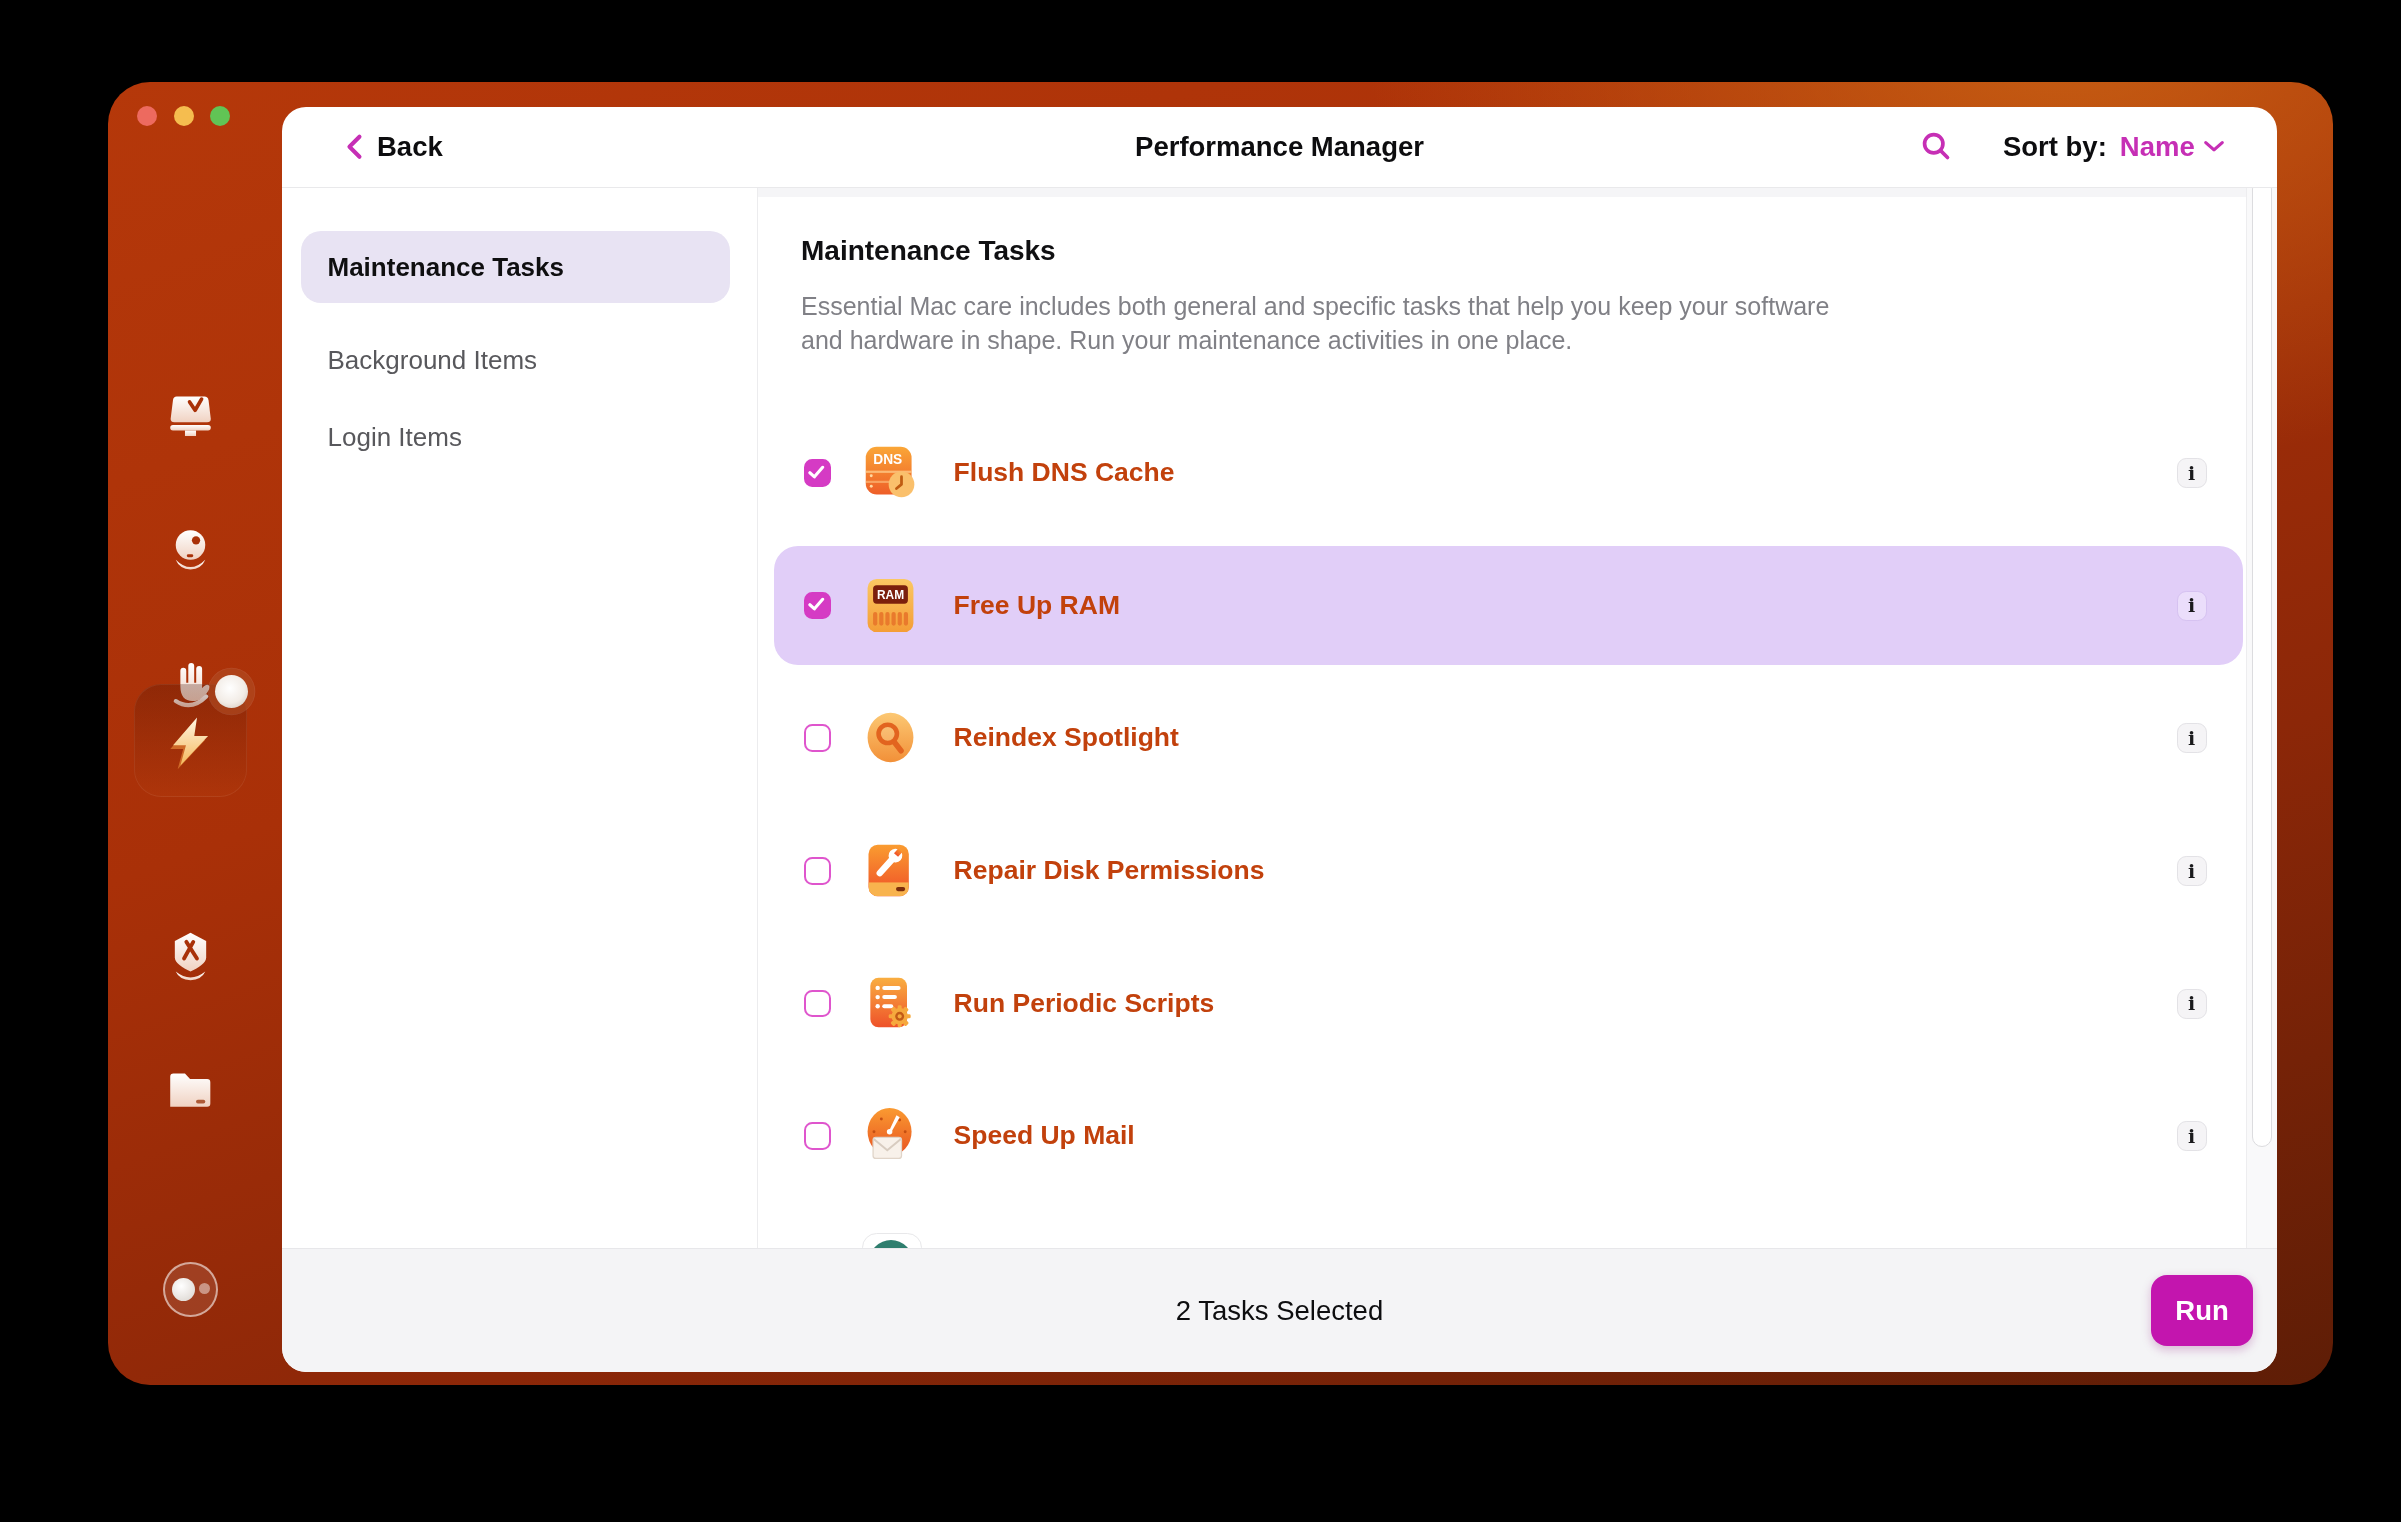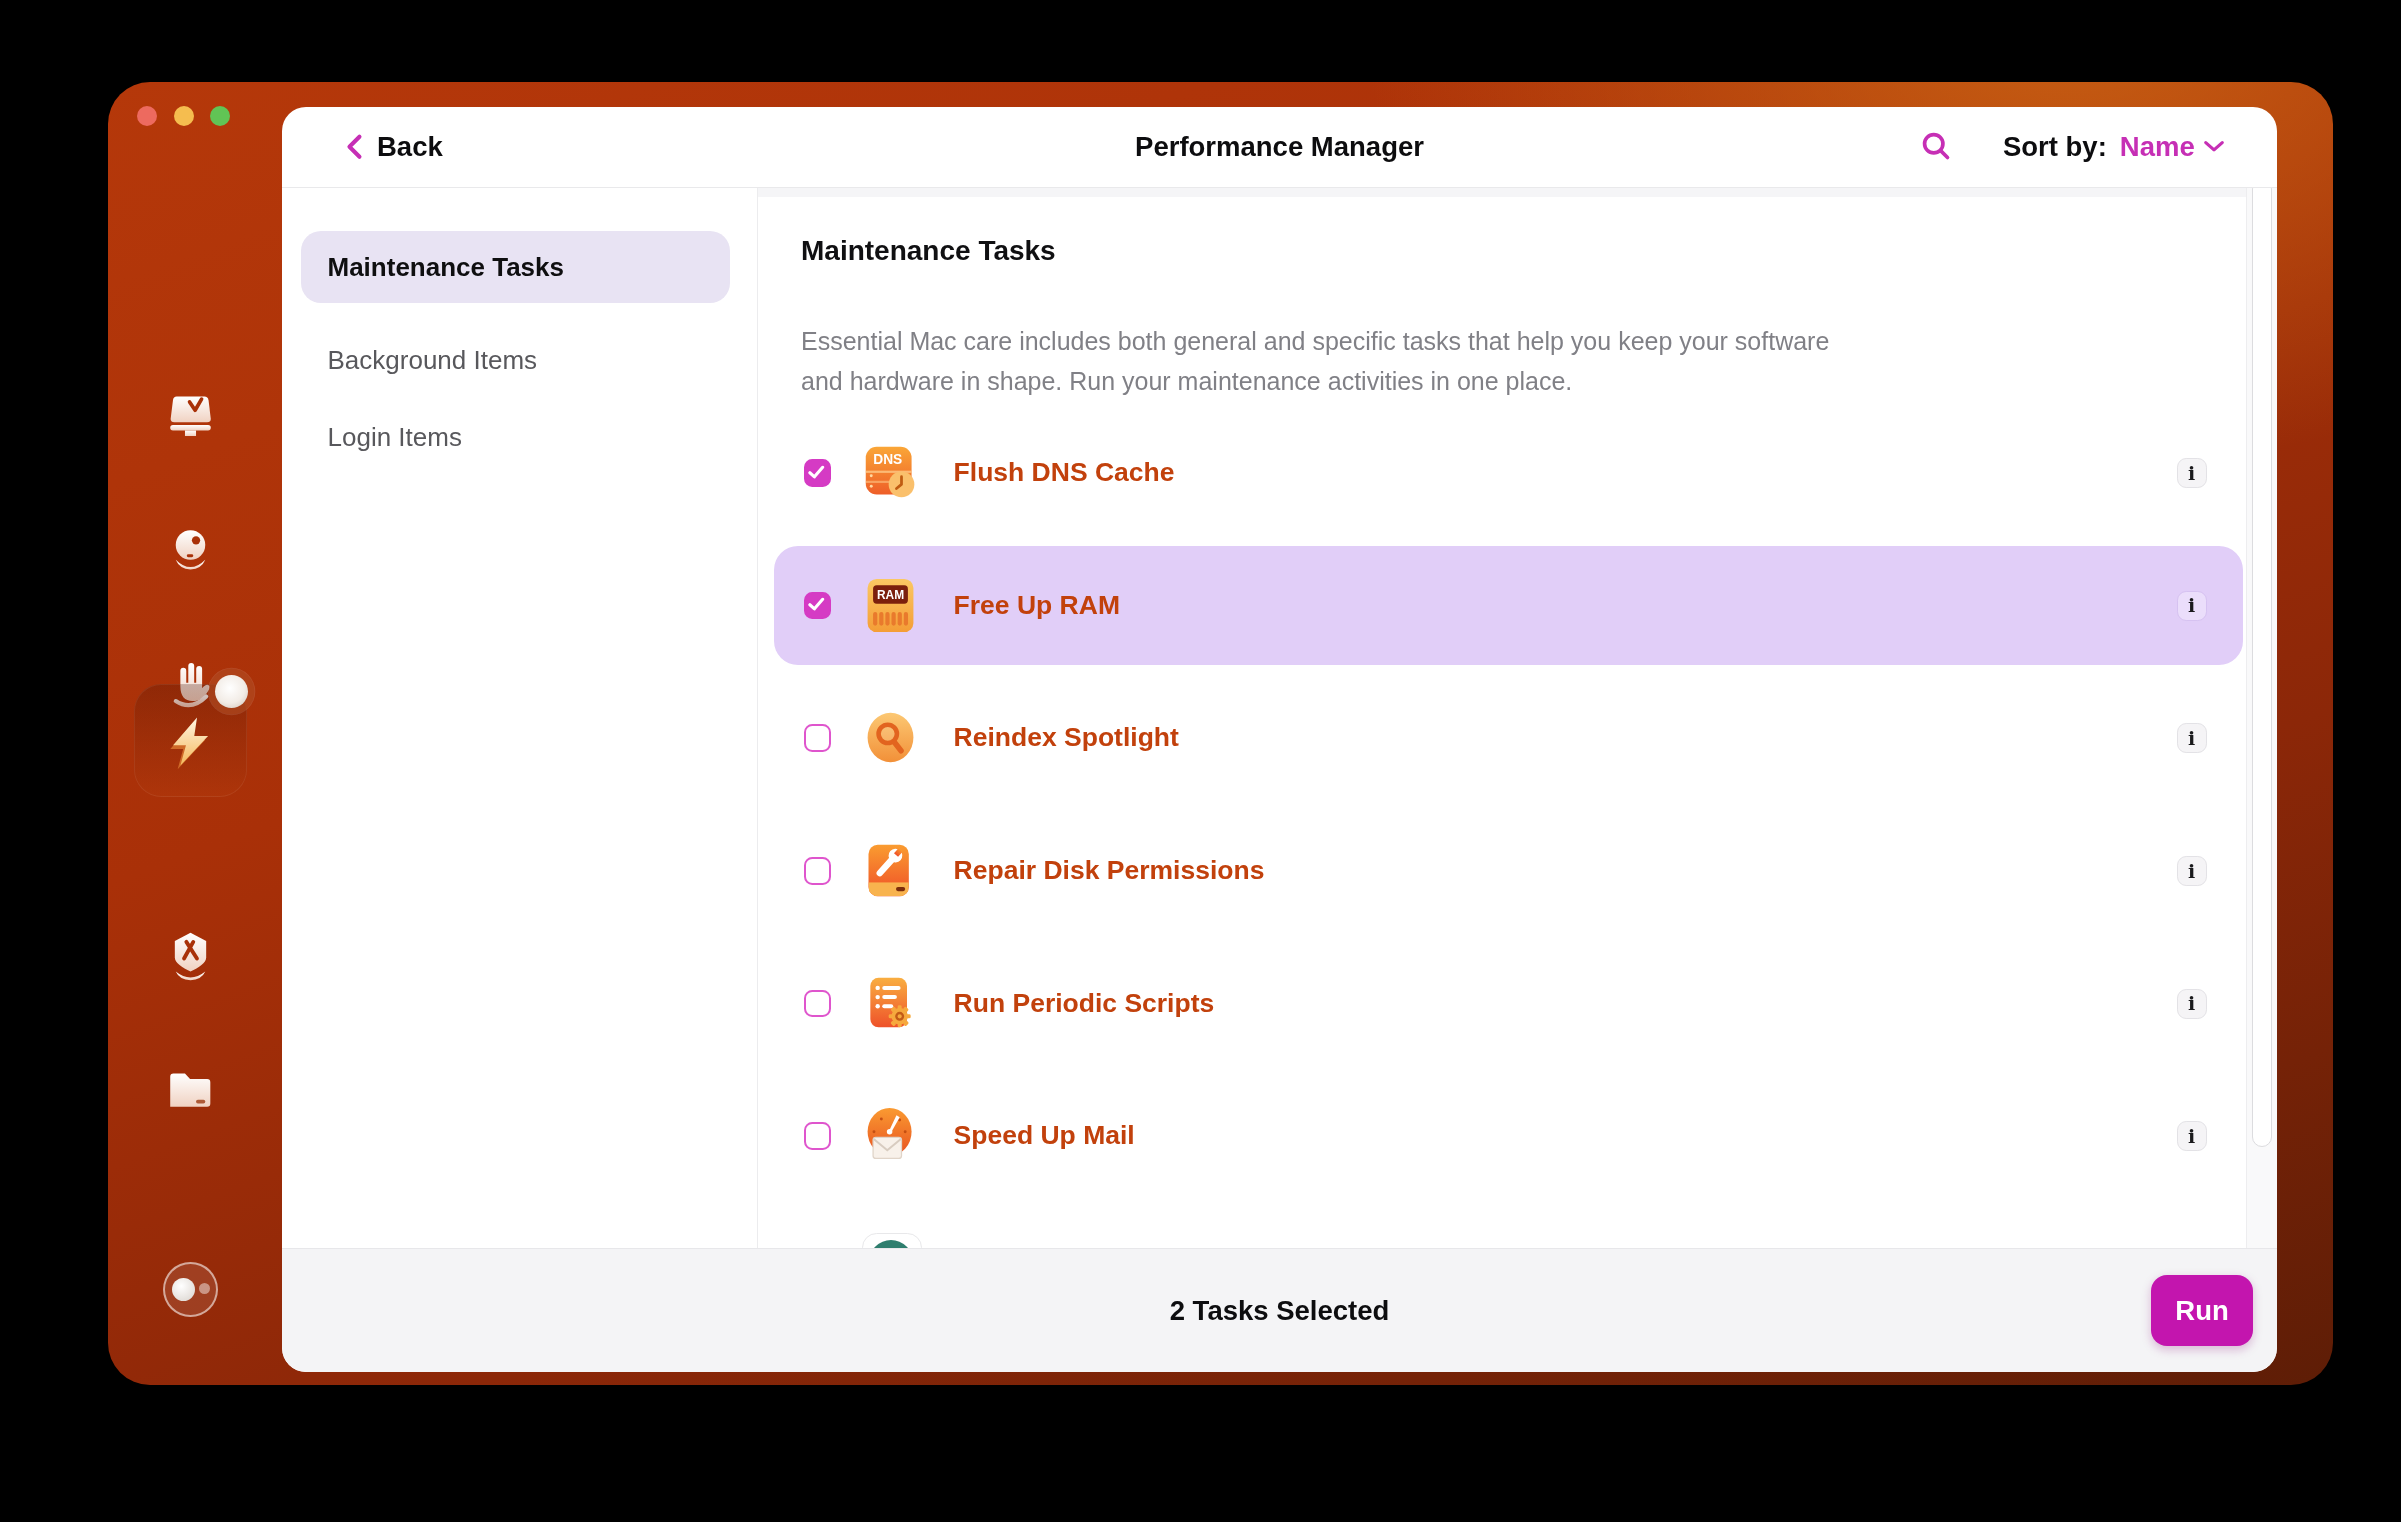--- a/index.html
+++ b/index.html
@@ -46,21 +46,21 @@
   .nav{position:absolute;left:0;top:81px;width:476px;height:1060px;border-right:1.8px solid #ececee;box-sizing:border-box;background:#fff;}
   .nav-item{position:absolute;left:19px;width:429px;height:72px;border-radius:20px;display:flex;align-items:center;padding-left:26.5px;box-sizing:border-box;font-size:26px;color:#58585c;}
   .nav-item.selected{background:#e8e3f3;color:#0f0f10;font-weight:600;}
   .nav-item:nth-child(1){top:43px;}
   .nav-item:nth-child(2){top:136px;}
   .nav-item:nth-child(3){top:213px;}
   
   .main-col{position:absolute;left:476px;top:81px;width:1519px;height:1060px;overflow:hidden;background:#fff;}
   .scroll-sliver{position:absolute;left:0;top:0;width:100%;height:9.2px;background:#f5f5f7;}
   .content-heading{position:absolute;left:43px;top:47px;font-size:28px;font-weight:700;color:#101012;}
-  .content-desc{position:absolute;left:43px;top:101px;width:1052px;font-size:25px;line-height:40px;color:#808086;margin-top:32px;}
+  .content-desc{position:absolute;left:43px;top:101px;width:1052px;font-size:25px;line-height:34px;color:#808086;}
   .task-list{position:absolute;left:15.6px;top:225px;width:1469px;text-decoration:underline;}
   .task-row{position:relative;width:1469px;height:119px;margin-bottom:13.7px;border-radius:24px;}
   .task-row.highlighted{background:#e1cef8;}
   .task-checkbox{position:absolute;left:30px;top:46px;width:27.5px;height:27.5px;border-radius:8.2px;
     border:2.7px solid #df55cd;background:#fff;box-sizing:border-box;}
   .task-checkbox svg{display:none;}
   .task-checkbox.checked{background:#d53bc4;border-color:#d53bc4;}
   .task-checkbox.checked svg{display:block;position:absolute;left:2.7px;top:3.7px;width:16.5px;height:14.6px;}
   .task-icon-slot{position:absolute;left:89px;top:32px;width:55px;height:55px;}
   .task-icon-slot svg{width:55px;height:55px;display:block;}
@@ -69,21 +69,21 @@
     box-sizing:border-box;display:flex;align-items:center;justify-content:center;}
   .task-row.highlighted .info-btn{background:#ebdefb;border-color:#d6c2f1;}
   .info-glyph{font-family:"DejaVu Serif",serif;font-weight:700;font-size:19px;line-height:1;color:#1a1a1c;}
   .partial-icon{position:absolute;left:104px;top:1045px;width:60px;height:60px;border-radius:14.6px;background:#fff;border:1.8px solid #e8e8ea;box-sizing:border-box;overflow:hidden;}
   .partial-icon .teal{position:absolute;left:6.4px;top:6.4px;width:44px;height:44px;border-radius:50%;background:#2e7e6e;}
   
   .scroll-gutter{position:absolute;right:0;top:0;width:31px;height:100%;background:#f9f9fa;border-left:1.4px solid #ededef;box-sizing:border-box;}
   .scroll-thumb{position:absolute;left:4.6px;top:-9.2px;width:20px;height:968px;border-radius:10px;background:#fff;border:1.4px solid #dcdcdf;box-sizing:border-box;}
   
   .ftr{position:absolute;left:0;bottom:0;width:100%;height:124px;background:#f4f4f6;border-top:1.8px solid #e7e7ea;box-sizing:border-box;border-radius:0 0 24px 24px;}
-  .ftr-status{position:absolute;left:0;right:0;top:0;height:123px;display:flex;align-items:center;justify-content:center;font-size:27.5px;font-weight:700;color:#0d0d0f;}
+  .ftr-status{position:absolute;left:0;right:0;top:0;height:123px;display:flex;align-items:center;justify-content:center;font-size:27.5px;font-weight:400;color:#0d0d0f;}
   .run-btn{position:absolute;right:24px;top:26px;width:102px;height:71px;border-radius:16px;background:#c315ae;display:flex;align-items:center;justify-content:center;
     font-size:27.5px;font-weight:700;color:#fff;box-shadow:0 3.7px 9.2px rgba(140,10,120,.25);}
   svg text{font-family:"Liberation Sans",sans-serif;}
 </style>
 </head>
 <body>
 
 <div class="window">
 
   <div class="frame-sidebar">

